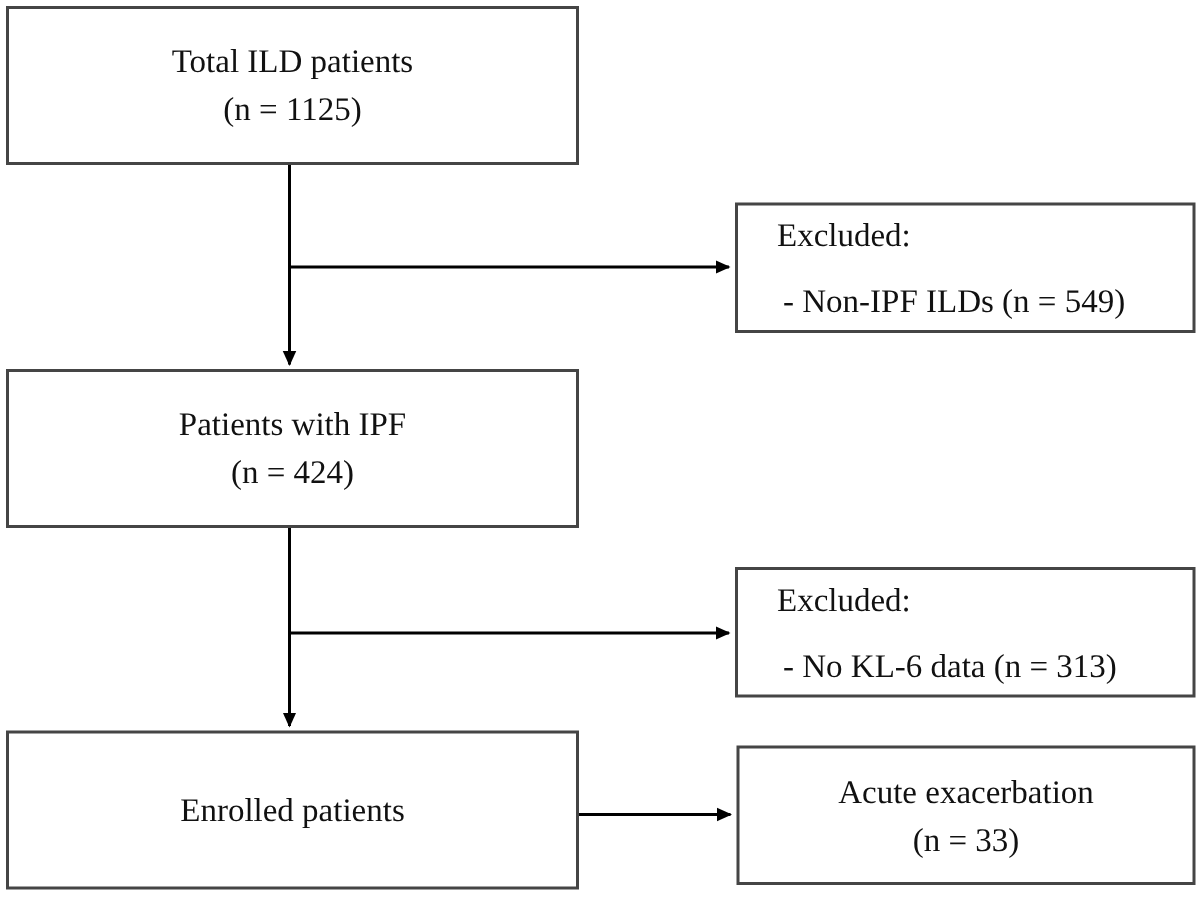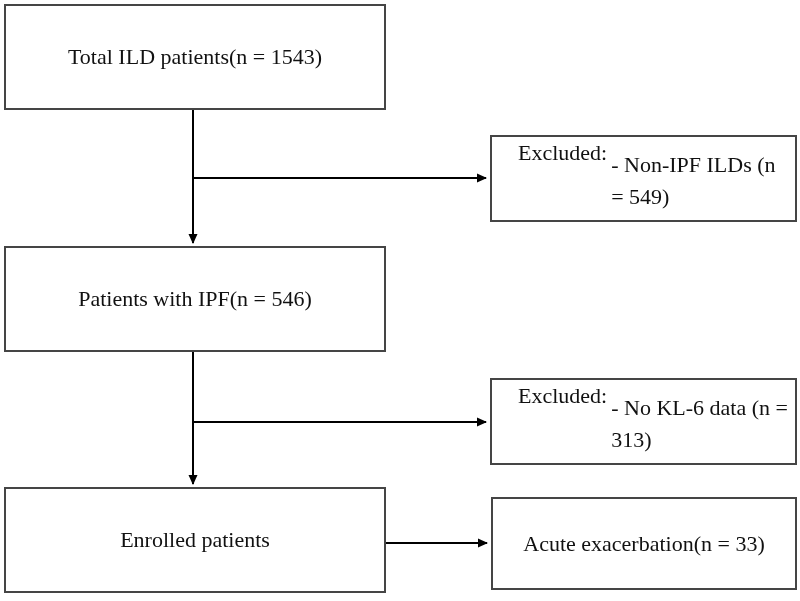--- a/index.html
+++ b/index.html
@@ -17,21 +17,21 @@
     overflow: hidden;
   }
   .node {
     position: absolute;
     box-sizing: border-box;
     border: 2px solid #454545;
     background: #ffffff;
     font-size: 22px;
     line-height: 32px;
     display: flex;
-    flex-direction: row;
+    flex-direction: column;
     justify-content: center;
   }
   .node.centered {
     align-items: center;
     text-align: center;
   }
   .node.left-aligned {
     align-items: flex-start;
     text-align: left;
     padding-left: 26px;
@@ -78,31 +78,31 @@
 
     <line x1="193" y1="352" x2="193" y2="484" marker-end="url(#arrowhead)"></line>
 
     <line x1="192" y1="422" x2="486" y2="422" marker-end="url(#arrowhead)"></line>
 
     <line x1="386" y1="543" x2="487" y2="543" marker-end="url(#arrowhead)"></line>
   </svg>
 
   <div class="node centered" id="box-total">
     <span class="line1">Total ILD patients</span>
-    <span class="line2">(n = 1543)</span>
+    <span class="line2">(n = 1125)</span>
   </div>
 
   <div class="node left-aligned" id="box-excluded1">
     <span class="line1">Excluded:</span>
     <span class="line2">- Non-IPF ILDs (n = 549)</span>
   </div>
 
   <div class="node centered" id="box-ipf">
     <span class="line1">Patients with IPF</span>
-    <span class="line2">(n = 546)</span>
+    <span class="line2">(n = 424)</span>
   </div>
 
   <div class="node left-aligned" id="box-excluded2">
     <span class="line1">Excluded:</span>
     <span class="line2">- No KL-6 data (n = 313)</span>
   </div>
 
   <div class="node centered" id="box-enrolled">
     <span class="line1">Enrolled patients</span>
   </div>

